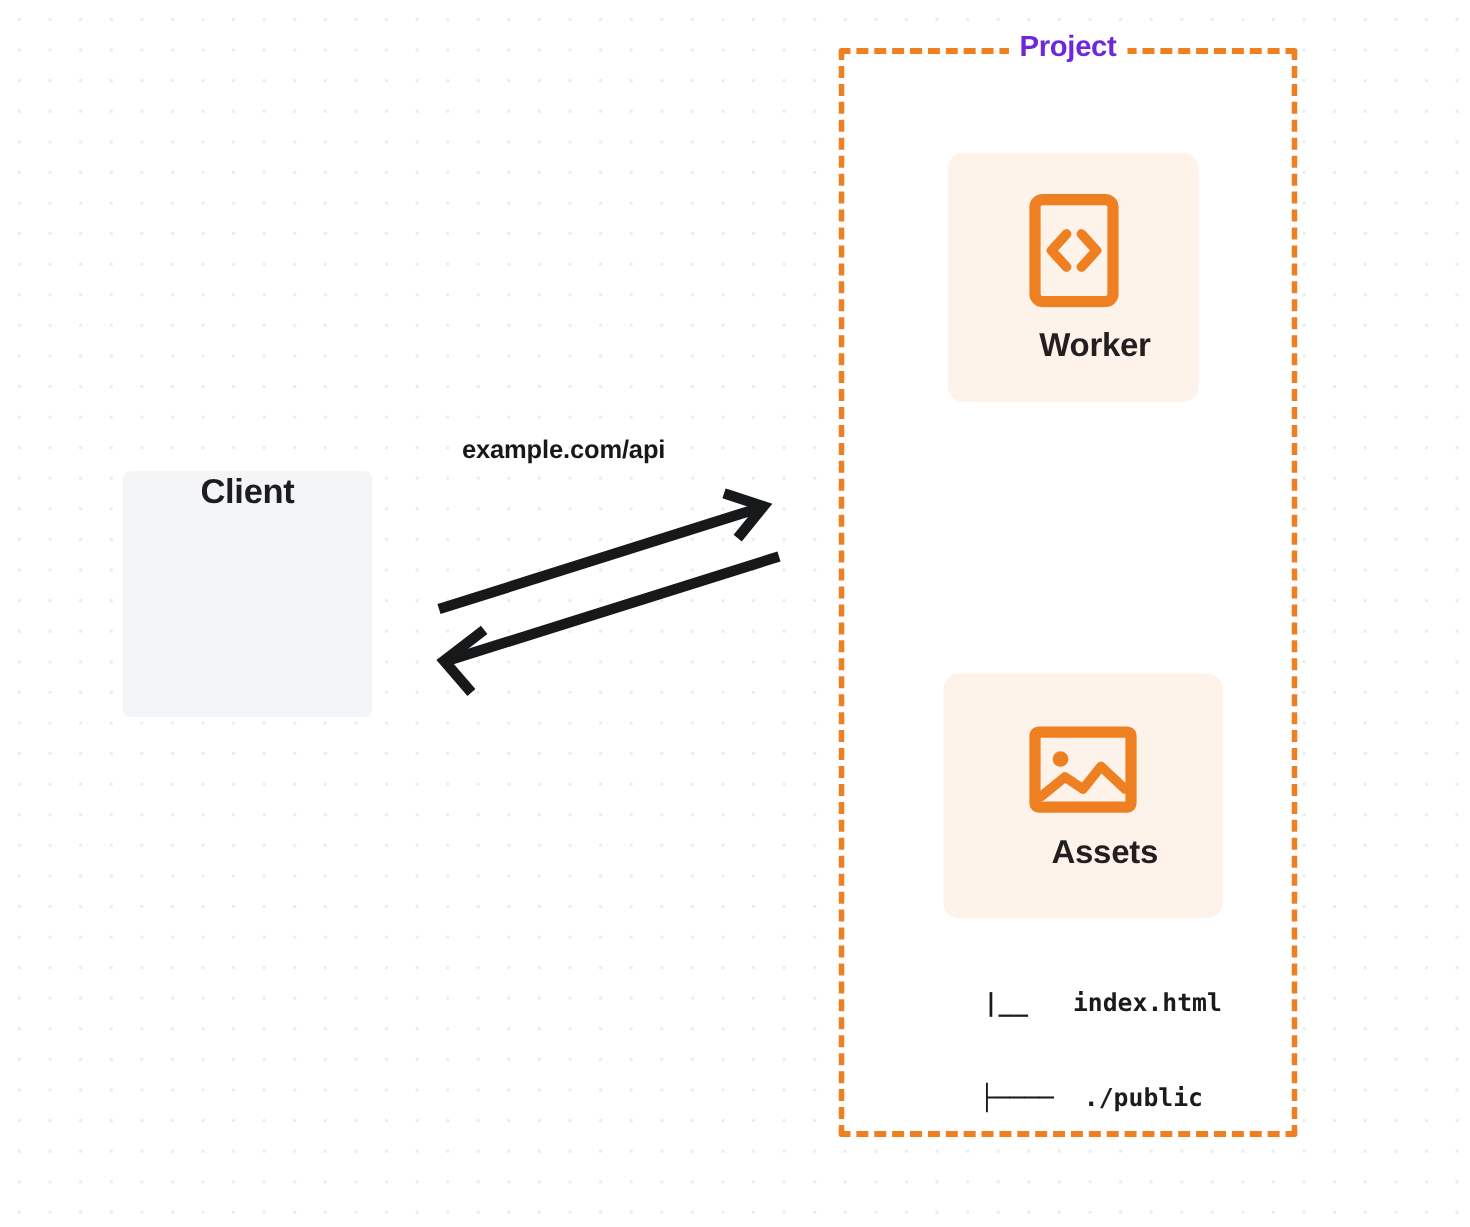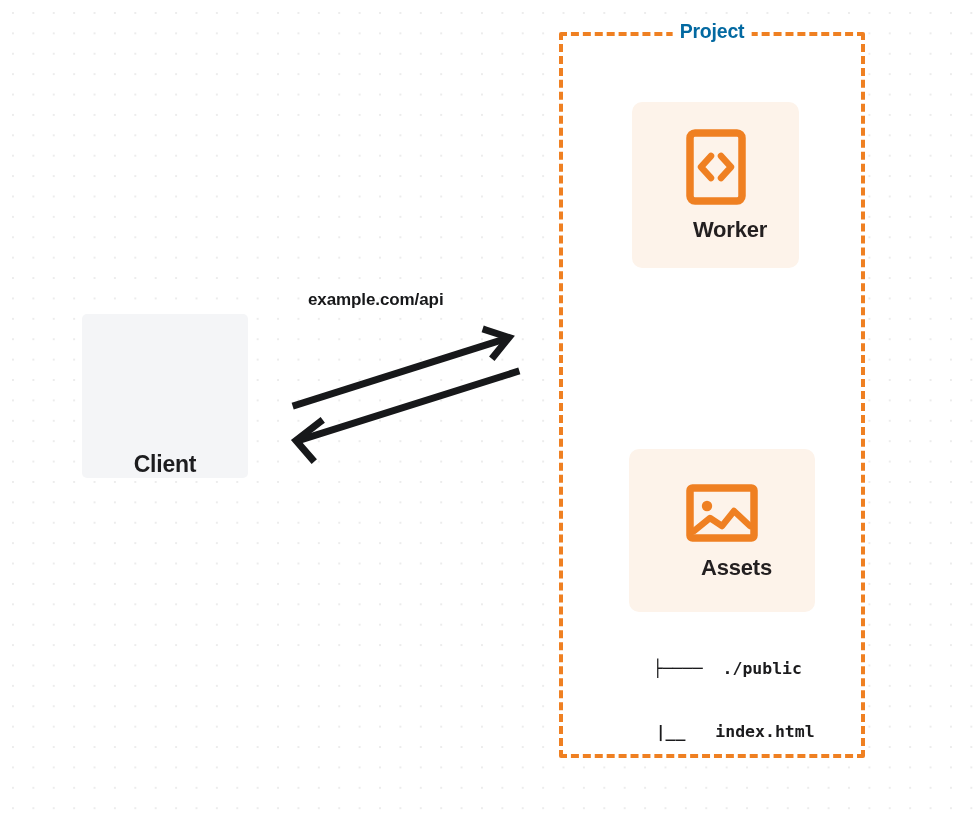--- a/index.html
+++ b/index.html
@@ -28,21 +28,21 @@
   
   .client-node {
     position: absolute;
     left: 82px;
     top: 314px;
     width: 166px;
     height: 164px;
     background: #f4f5f7;
     border-radius: 5px;
     display: flex;
-    align-items: flex-end;
+    align-items: flex-start;
     justify-content: center;
   }
   .client-label {
     font-size: 23px;
     font-weight: bold;
     color: #1d1d1f;
     letter-spacing: -0.2px;
   }
 
   
@@ -81,21 +81,21 @@
   }
   .project-title {
     position: absolute;
     left: 50%;
     top: -4px;
     transform: translate(-50%, -52%);
     background: #ffffff;
     padding: 0 7px;
     font-size: 19.5px;
     font-weight: bold;
-    color: #0369a1;
+    color: #6d28d9;
     letter-spacing: -0.2px;
     white-space: nowrap;
   }
 
   
   .service-card {
     position: absolute;
     background: #fdf3ea;
     border-radius: 10px;
     display: flex;
@@ -184,18 +184,18 @@
   <div class="service-card card-assets">
     <svg class="card-icon" width="72" height="60" viewBox="0 0 72 60" xmlns="http://www.w3.org/2000/svg">
       <rect x="4" y="5" width="64" height="50" rx="2.5" ry="2.5" fill="none" stroke="#ef8022" stroke-width="7.5"></rect>
       <circle cx="21" cy="23" r="5.2" fill="#ef8022"></circle>
       <polyline points="8,48 24,35 36,43 48,28 64,43" fill="none" stroke="#ef8022" stroke-width="6.5" stroke-linecap="round" stroke-linejoin="round"></polyline>
     </svg>
     <span class="card-label">Assets</span>
   </div>
 
   <div class="file-tree">
+    <span class="file-tree-row">     |__   index.html</span>
     <span class="file-tree-row">├────  ./public</span>
-    <span class="file-tree-row">     |__   index.html</span>
     
   </div>
 
 </div>
 
 </body></html>

